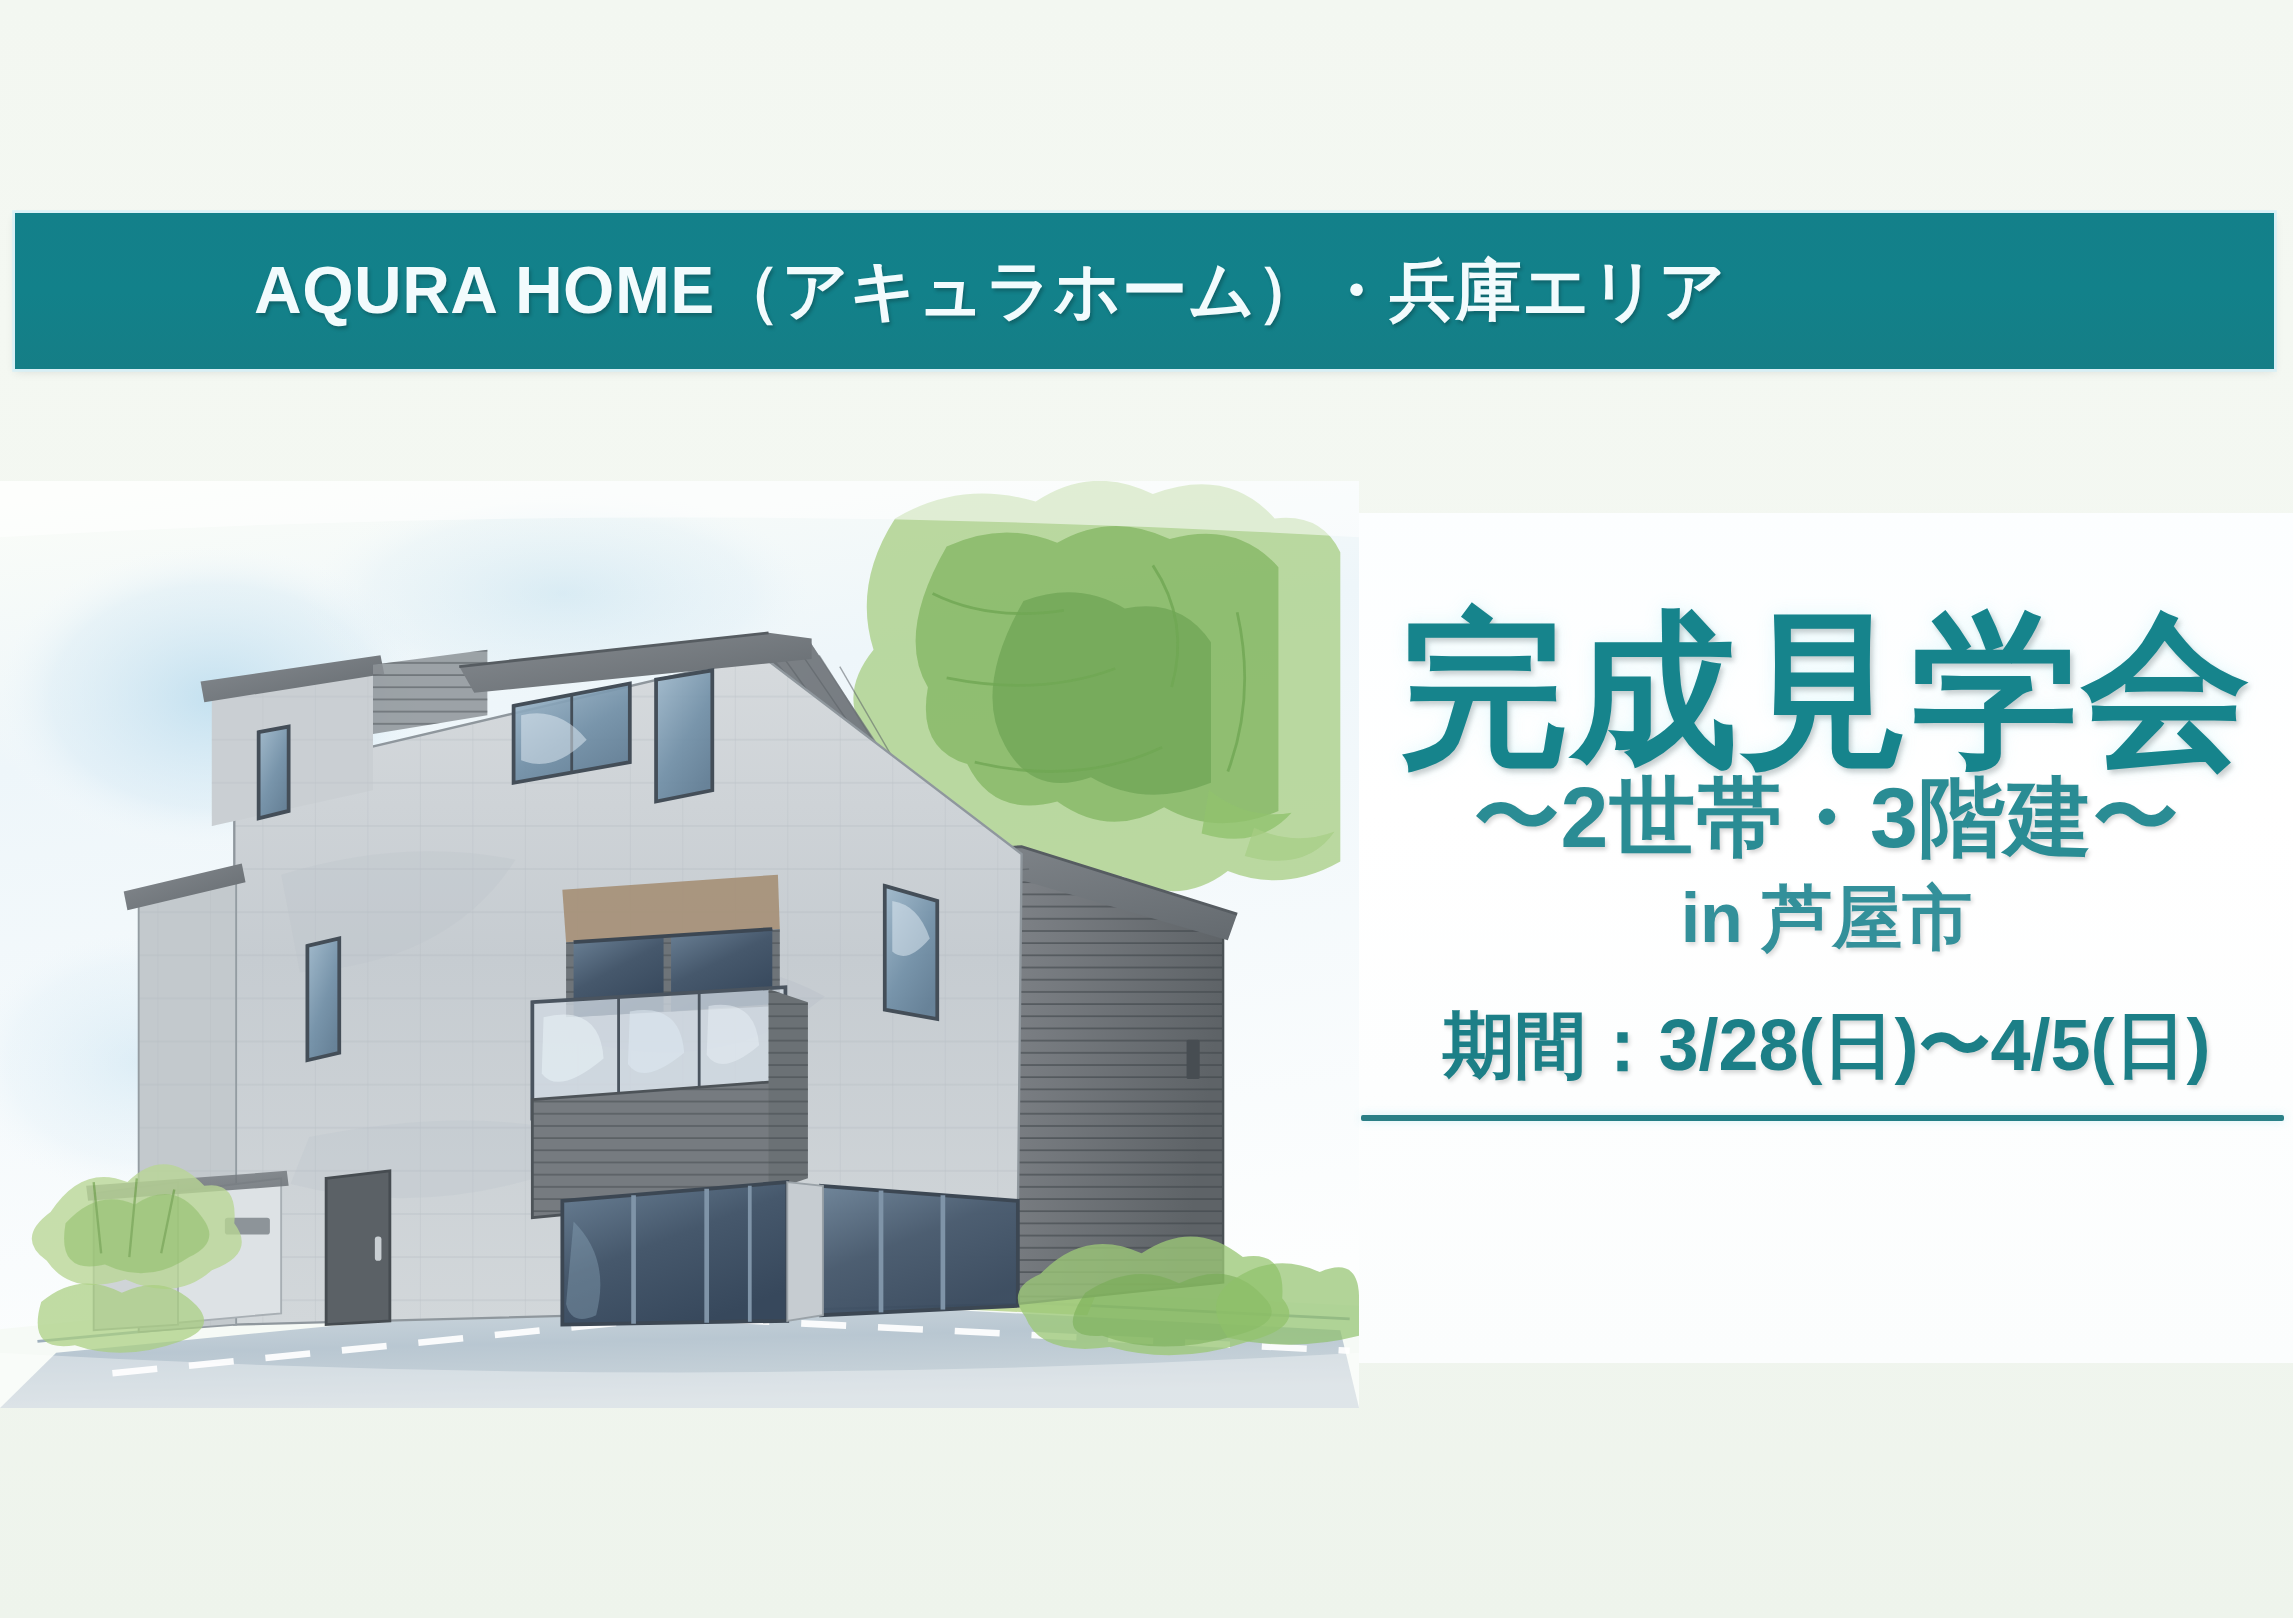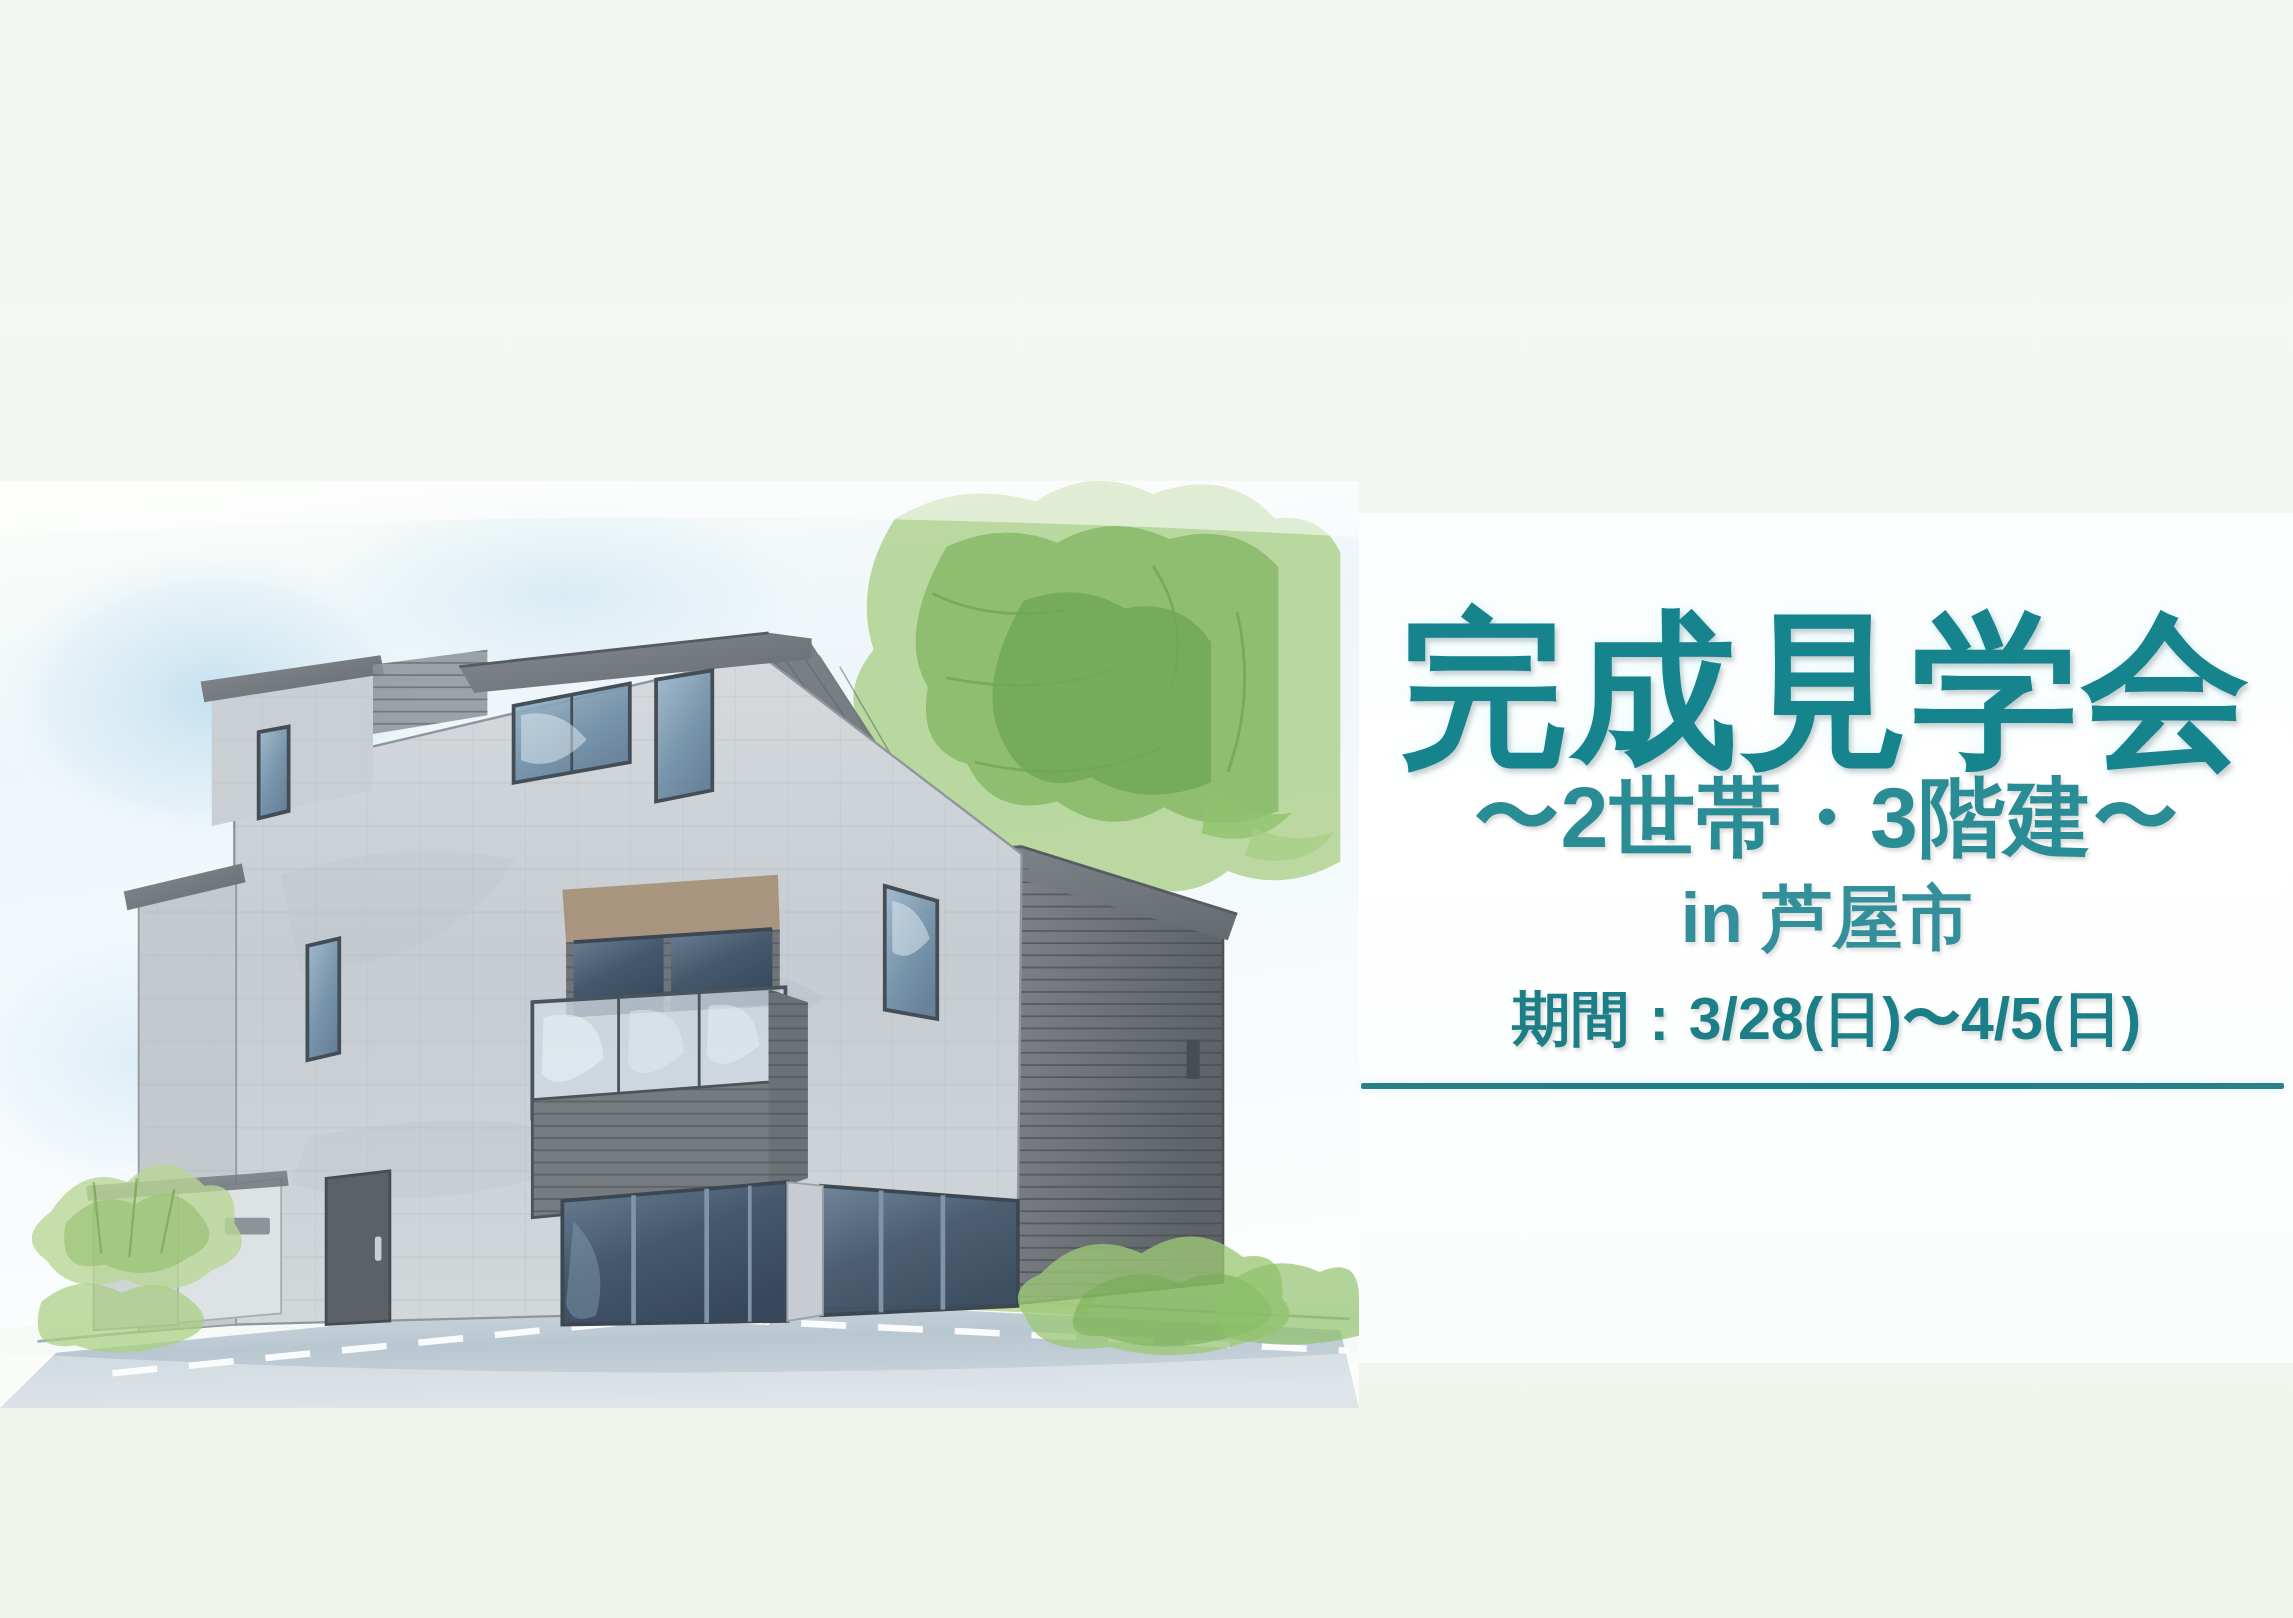--- a/index.html
+++ b/index.html
@@ -107,23 +107,23 @@
     margin-top: 22.5px;
     color: #33909a;
     font-size: 70px;
     font-weight: 700;
     line-height: 1;
     white-space: nowrap;
     text-shadow: 1.9px 2.8px 4.7px rgba(0,0,0,0.14);
   }
 
   #period {
-    margin-top: 37px;
+    margin-top: 56px;
     color: #1c7f87;
-    font-size: 59px;
+    font-size: 72px;
     font-weight: 700;
     line-height: 1;
     letter-spacing: 0px;
     white-space: nowrap;
     text-shadow: 1.9px 2.8px 4.7px rgba(0,0,0,0.16);
   }
 
   #period-rule {
     margin-top: 34px;
     width: 923px;
@@ -133,20 +133,23 @@
     border-radius: 1.9px;
     align-self: flex-start;
     margin-left: 1.9px;
   }
 </style>
 </head>
 <body>
 
 <div id="page">
 
+  <div id="banner">
+    <span id="banner-title">AQURA HOME（アキュラホーム）・兵庫エリア</span>
+  </div>
 
   <div id="illustration">
     <svg viewBox="0 0 1450 989" preserveAspectRatio="xMidYMid slice">
       <defs>
         <linearGradient id="skyGrad" x1="0" y1="0" x2="0.2" y2="1">
           <stop offset="0%" stop-color="#fbfdf8"></stop>
           <stop offset="30%" stop-color="#eef6fa"></stop>
           <stop offset="100%" stop-color="#fdfefe"></stop>
         </linearGradient>
         <radialGradient id="cloudA" cx="0.5" cy="0.5" r="0.5">

